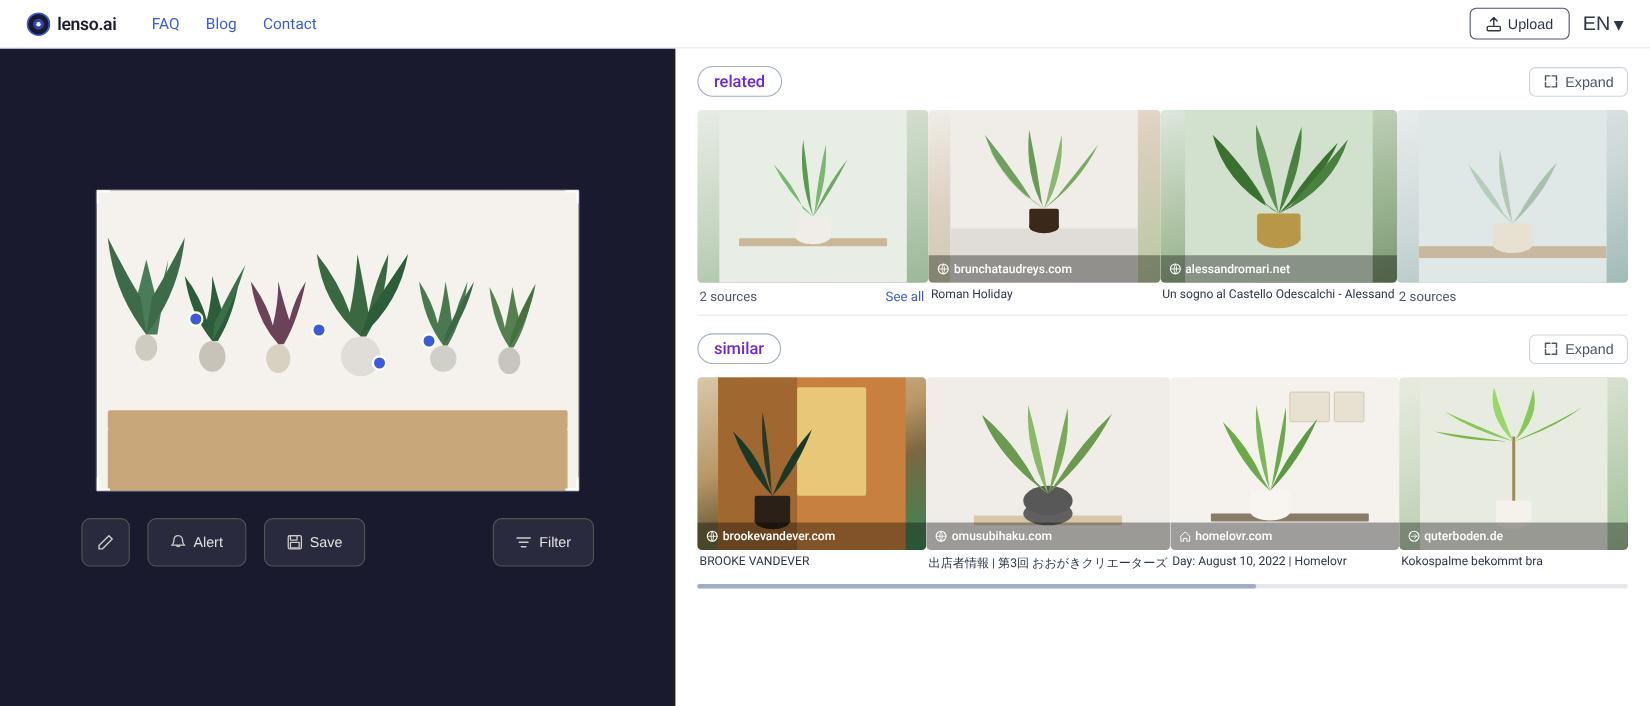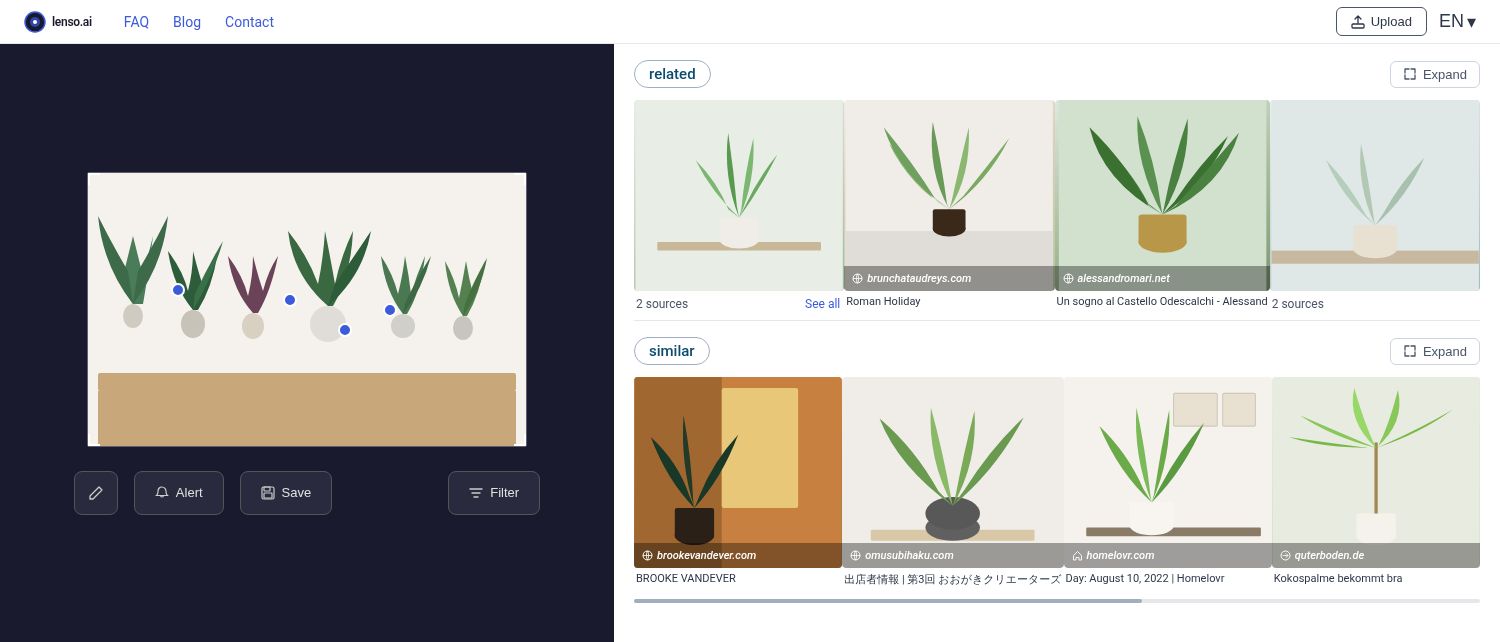--- a/index.html
+++ b/index.html
@@ -5,21 +5,21 @@
     * { box-sizing: border-box; margin: 0; padding: 0; }
     body { font-family: -apple-system, BlinkMacSystemFont, 'Segoe UI', Roboto, sans-serif; background: #fff; display: flex; flex-direction: column; height: 642px; overflow: hidden; }
 
     
     .header {
       display: flex; align-items: center; padding: 0 24px; height: 44px;
       border-bottom: 1px solid #e5e7eb; background: #fff; flex-shrink: 0;
     }
     .logo { display: flex; align-items: center; gap: 6px; text-decoration: none; margin-right: 32px; }
     .logo-icon { width: 22px; height: 22px; }
-    .logo-text { font-size: 12px; font-weight: 600; color: #1a1a2e; letter-spacing: -0.3px; }
+    .logo-text { font-size: 16px; font-weight: 600; color: #1a1a2e; letter-spacing: -0.3px; }
     .nav { display: flex; gap: 24px; }
     .nav a { font-size: 14px; color: #3b5bdb; text-decoration: none; }
     .header-right { margin-left: auto; display: flex; align-items: center; gap: 12px; }
     .upload-btn {
       display: flex; align-items: center; gap: 6px; padding: 6px 14px;
       border: 1.5px solid #4a5568; border-radius: 6px; background: #fff;
       font-size: 13px; font-weight: 500; color: #2d3748; cursor: pointer;
     }
     .lang-btn { font-size: 18px; color: #2d3748; background: none; border: none; cursor: pointer; display: flex; align-items: center; gap: 3px; }
 
@@ -72,21 +72,21 @@
     
     .right-panel { flex: 1; overflow-y: auto; padding: 0; }
 
     .section { margin-bottom: 0; }
     .section-header {
       display: flex; align-items: center; justify-content: space-between;
       padding: 16px 20px 12px 20px;
     }
     .section-tag {
       display: inline-block; padding: 4px 14px; border: 1.5px solid #a0aec0;
-      border-radius: 20px; font-size: 15px; color: #0c4a6e; font-weight: 500;
+      border-radius: 20px; font-size: 15px; color: #6d28d9; font-weight: 500;
     }
     .expand-btn {
       display: flex; align-items: center; gap: 6px; font-size: 13px; color: #4a5568;
       background: none; border: 1.5px solid #cbd5e0; border-radius: 6px; padding: 5px 12px; cursor: pointer;
     }
 
     .image-grid {
       display: grid; grid-template-columns: repeat(4, 1fr); gap: 0;
       padding: 0 20px 0 20px;
     }
@@ -117,21 +117,21 @@
 
     .divider { height: 1px; background: #e5e7eb; margin: 0 20px; }
 
     
     .right-panel::-webkit-scrollbar { width: 6px; }
     .right-panel::-webkit-scrollbar-track { background: #f1f1f1; }
     .right-panel::-webkit-scrollbar-thumb { background: #ccc; border-radius: 3px; }
 
     
     .plant-svg-container {
-      width: 100%; height: 191px; position: relative; border-radius: 4px; overflow: hidden; font-style: italic;
+      width: 100%; height: 157px; position: relative; border-radius: 4px; overflow: hidden;
     }
   </style>
 </head>
 <body>
 
 <header class="header">
   <a class="logo" href="#">
     <svg class="logo-icon" viewBox="0 0 22 22" fill="none">
       <circle cx="11" cy="11" r="10" fill="#1a1a2e" stroke="#3b5bdb" stroke-width="1.5"></circle>
       <circle cx="11" cy="11" r="5" fill="#3b5bdb" opacity="0.7"></circle>

